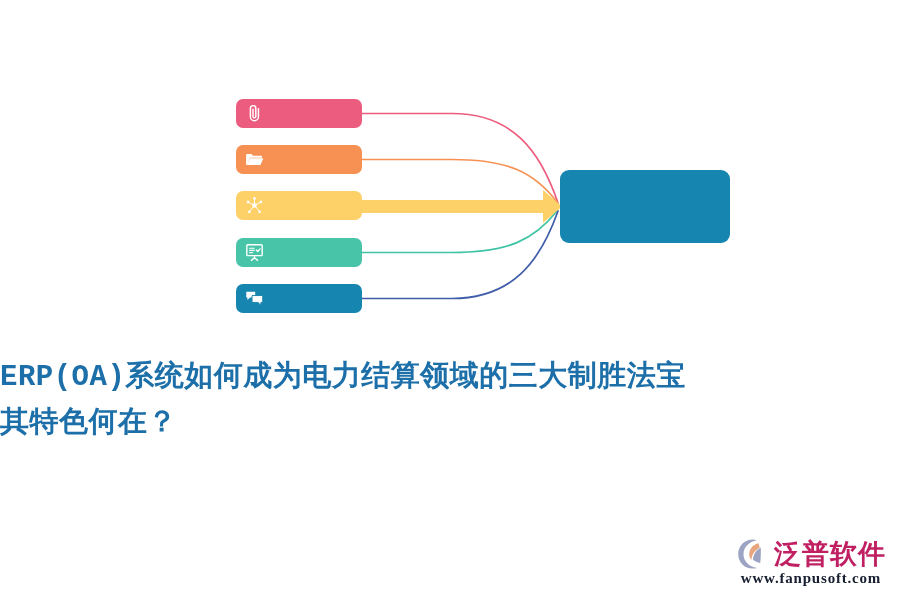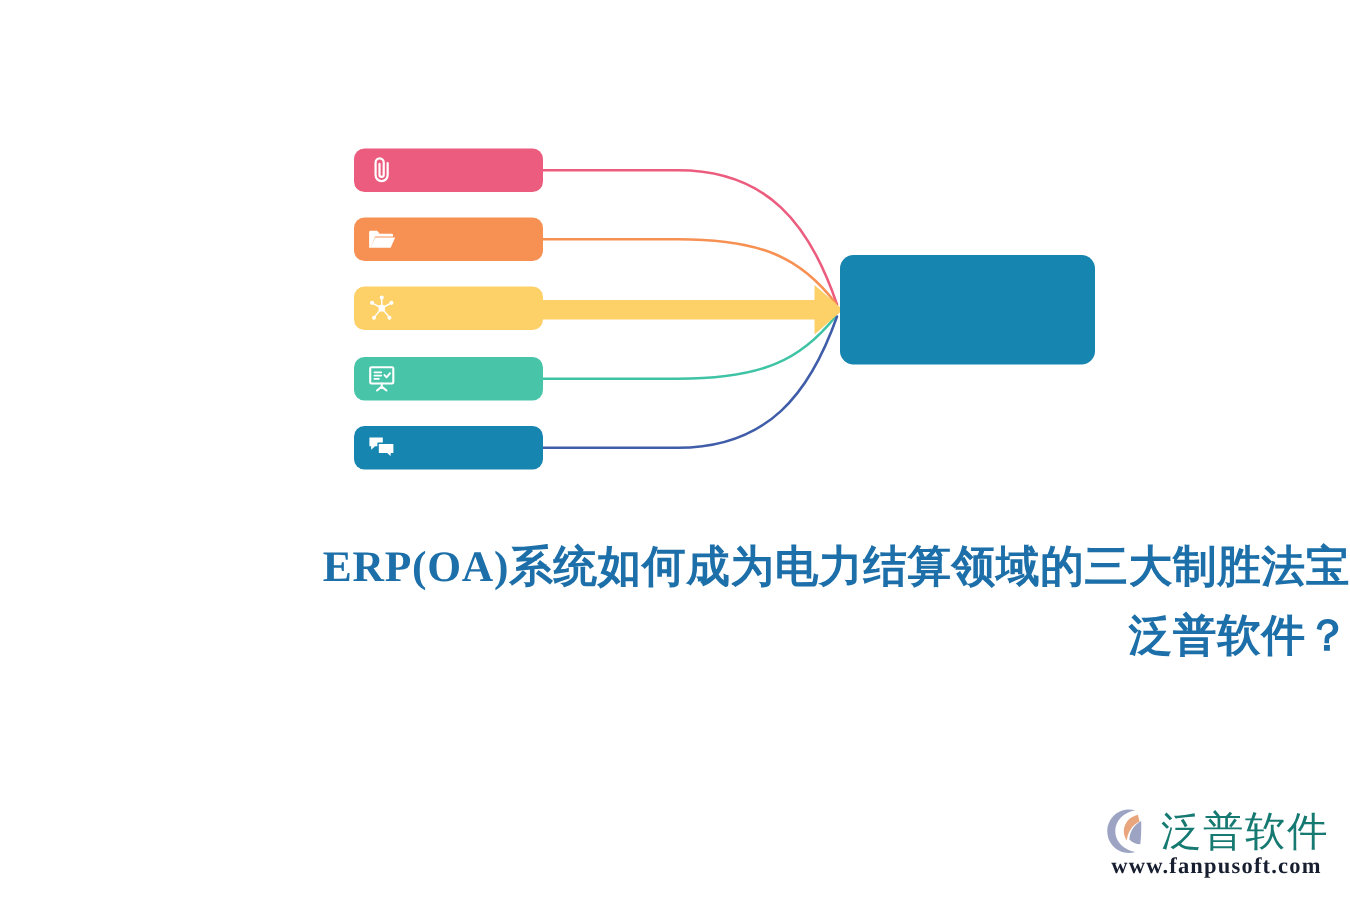--- a/index.html
+++ b/index.html
@@ -84,22 +84,22 @@
     line-height: 0;
     color: transparent;
   }
 
   
   #headline {
     position: absolute;
     left: 0;
     top: 355px;
     width: 900px;
-    text-align: right;
-    font-family: Liberation Serif, serif;
+    text-align: left;
+    font-family: Liberation Mono, monospace;
     font-size: 29px;
     font-weight: 700;
     line-height: 46px;
     color: #1C6FA8;
     letter-spacing: 0.5px;
   }
   #headline .hl-line {
     display: block;
     white-space: nowrap;
   }
@@ -120,22 +120,22 @@
     gap: 4px;
   }
   #wm-mark {
     width: 34px;
     height: 32px;
     display: block;
   }
   #wm-name {
     font-family: "Liberation Serif", serif;
     font-size: 27px;
-    font-weight: 400;
-    color: #0f766e;
+    font-weight: 700;
+    color: #be185d;
     letter-spacing: 1px;
     line-height: 1;
   }
   #wm-url {
     font-family: "Liberation Serif", serif;
     font-size: 15px;
     font-weight: 700;
     color: #0f172a;
     letter-spacing: 0.8px;
     margin-top: 1px;
@@ -222,21 +222,21 @@
     </div>
 
     <div id="target-box">
       <span class="target-label"></span>
     </div>
 
   </div>
 
   <div id="headline">
     <span class="hl-line">ERP(OA)系统如何成为电力结算领域的三大制胜法宝</span>
-    <span class="hl-line">泛普软件？</span>
+    <span class="hl-line">其特色何在？</span>
   </div>
 
   <div id="watermark">
     <div id="wm-top">
       <span id="wm-mark">
         <svg viewBox="0 0 34 32" xmlns="http://www.w3.org/2000/svg">
           <path d="M16.6 1.6C8.4 1.6 2.2 8.2 2.2 16.2c0 8 6.2 14.4 14.4 14.4 1.6 0 3-0.2 4.3-0.6
                    C13.1 28.6 7.5 23.2 7.5 16.2 7.5 9.2 13.1 3.6 20.9 2.2 19.6 1.8 18.2 1.6 16.6 1.6z" fill="#9AA2C2"></path>
           <path d="M22.6 5.2c-5.4 1.2-9.4 5.6-9.4 10.9 0 2.3 0.8 4.5 2.1 6.2 0.4-5.6 3.6-10.2 8.4-12.6z" fill="#E8A37A"></path>
           <path d="M24.8 9.4c-4.6 2.4-7.6 6.9-7.9 12.2 1.9 1.9 4.5 3.1 7.3 3.3 0.4-3.2 0.8-8.1 0.6-15.5z" fill="#9AA2C2"></path>

